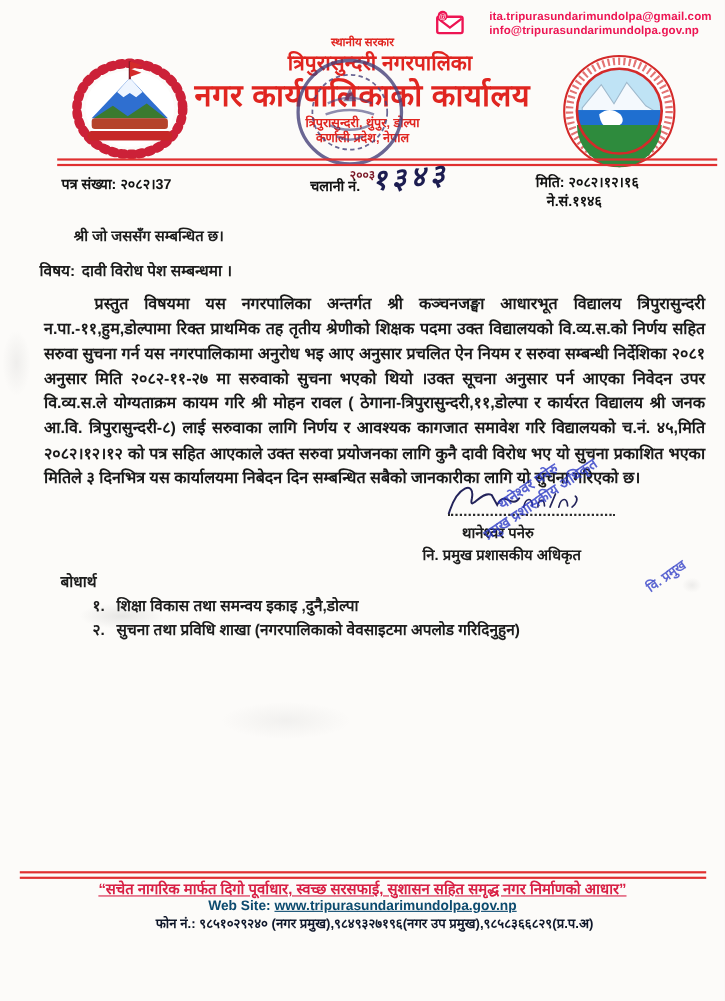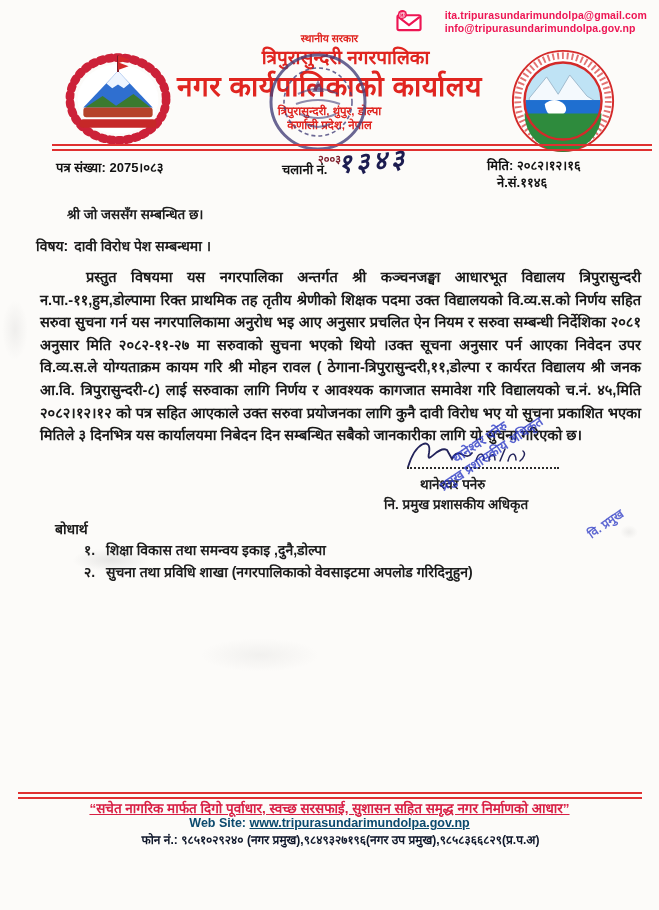--- a/index.html
+++ b/index.html
@@ -130,21 +130,21 @@
       <path d="M30 42 q20 -10 40 0 M28 52 q22 -8 44 0 M32 62 q18 8 36 0 M38 72 q12 6 24 0" fill="none" stroke="#46427a" stroke-width="2.2" opacity=".75"></path>
       <polygon points="50,28 56,40 44,40" fill="#46427a" opacity=".8"></polygon>
     </svg>
   </div>
 
   <div class="abs dbl-line hdr-line"></div>
   <div class="abs stamp-year">२००३</div>
 
   <div class="abs meta-label letter-no">
     <span>पत्र संख्या:</span>
-    <span>2075।०८३</span>
+    <span>२०८२।37</span>
   </div>
   <div class="abs meta-label dispatch">चलानी नं.</div>
   <div class="abs dispatch-val">१३४३</div>
   <div class="abs meta-label dateblk">
     <div>
       <span>मिति:</span>
       <span>२०८२।१२।१६</span>
     </div>
     <div class="ns-date">ने.सं.११४६</div>
   </div>

